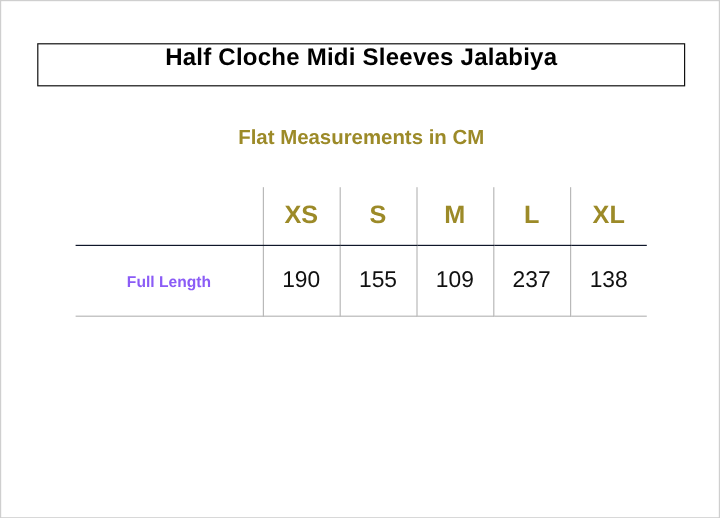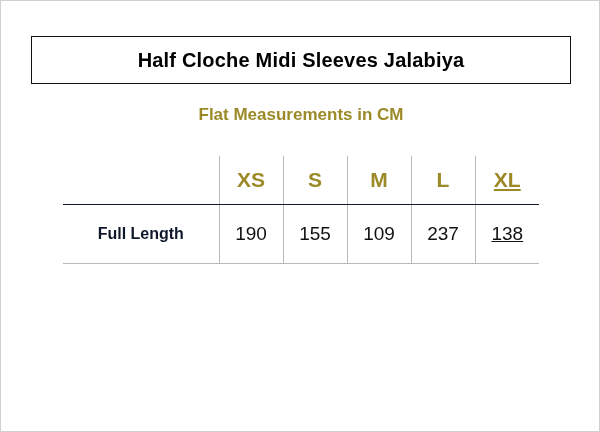--- a/index.html
+++ b/index.html
@@ -20,25 +20,25 @@
     height: 432px;
     box-sizing: border-box;
     border: 1px solid #cfcfcf;
     background: #ffffff;
   }
   .title-box {
     position: absolute;
     left: 30px;
     top: 35px;
     width: 540px;
-    height: 48px;
+    height: 36px;
     box-sizing: border-box;
     border: 1px solid #111111;
     display: flex;
-    align-items: center;
+    align-items: flex-start;
     justify-content: center;
   }
   .title-text {
     font-size: 20px;
     font-weight: bold;
     letter-spacing: 0.2px;
     color: #000000;
     text-align: center;
   }
   .subtitle {
@@ -74,40 +74,39 @@
     text-align: center;
     vertical-align: middle;
   }
   table.size-table tr:last-child th,
   table.size-table tr:last-child td {
     border-bottom: 1px solid #b9b9b9;
   }
   table.size-table td.last-col,
   table.size-table th.last-col {
     border-right: none;
-    text-decoration: underline;
   }
   
   table.size-table tr.header-row th,
   table.size-table tr.header-row td {
     height: 48px;
   }
   th.corner-cell {
     border-right: 1px solid #b9b9b9;
     background: transparent;
   }
   th.size-head {
     font-size: 21px;
     font-weight: bold;
     color: #9c8a28;
   }
   th.row-label {
-    font-size: 16px;
+    font-size: 13px;
     font-weight: bold;
-    color: #0f172a;
+    color: #8b5cf6;
     text-align: center;
   }
   td.value-cell {
     font-size: 19px;
     font-weight: normal;
     color: #111111;
   }
 </style>
 </head>
 <body>

